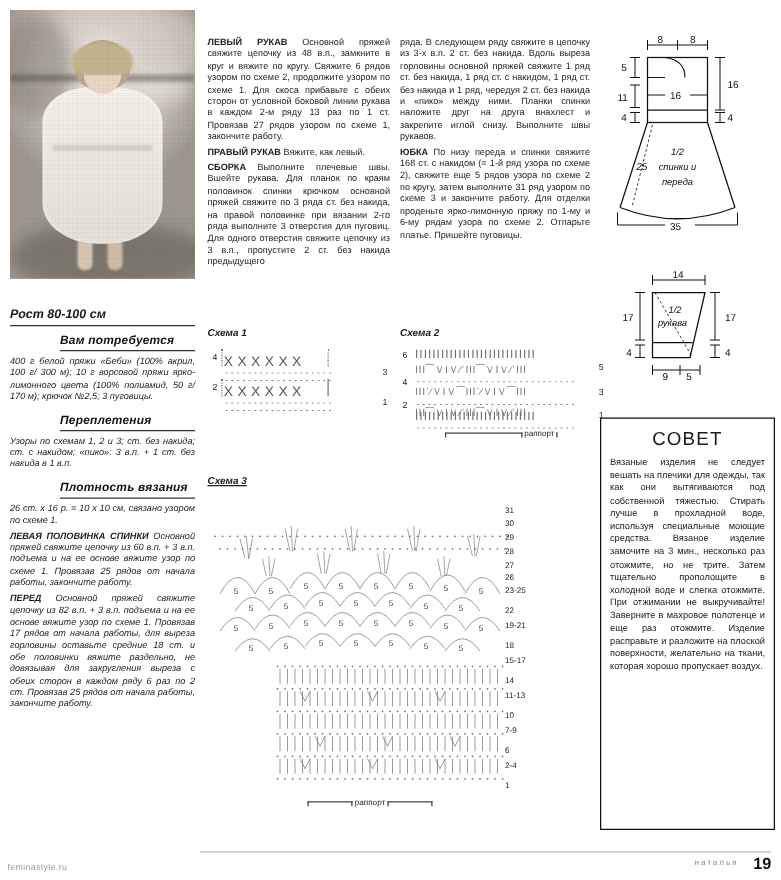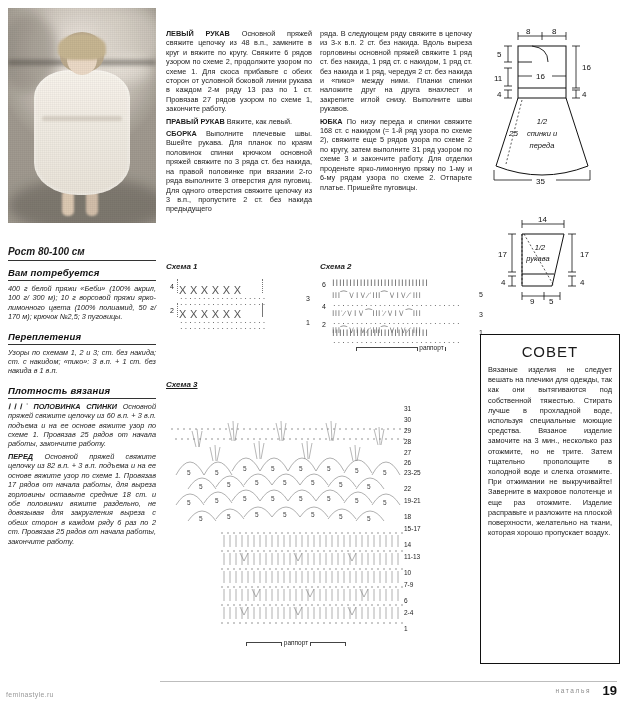--- a/index.html
+++ b/index.html
@@ -58,21 +58,21 @@
     background-image:
       repeating-linear-gradient(0deg, rgba(0,0,0,.10) 0 1px, rgba(255,255,255,0) 1px 2px),
       repeating-linear-gradient(90deg, rgba(0,0,0,.08) 0 1px, rgba(255,255,255,0) 1px 2px);
   }
 
   
   .hdr{
     font-size:9.5px; font-weight:bold; letter-spacing:.2px;
     margin:0 0 1px 0; padding-top:6px; color:#111;
   }
-  .hdr.rule{ border-bottom:1px solid #333; padding-bottom:2px; margin-bottom:3px; }
+  .hdr.rule{ border-bottom:1px solid #333; padding-bottom:2px; margin-bottom:3px;margin-left:40px; }
   p.body{
     font-size:7.3px; line-height:9.4px; text-align:justify;
     margin:0 0 3px 0; color:#1d1d1d; hyphens:none;
   }
   p.body b{ font-weight:bold; }
   .sizeline{
     font-size:10px; font-weight:bold; border-bottom:1px solid #333;
     padding:6px 0 3px 0; margin:0;
   }
 
@@ -163,23 +163,24 @@
 
     <div class="sizeline">Рост 80-100 см</div>
 
     <div class="hdr rule">Вам потребуется</div>
     <p class="body">400 г белой пряжи «Беби» (100% акрил, 100 г/ 300 м); 10 г ворсовой пряжи ярко-лимонного цвета (100% полиамид, 50 г/ 170 м); крючок №2,5; 3 пуговицы.</p>
 
     <div class="hdr rule">Переплетения</div>
     <p class="body">Узоры по схемам 1, 2 и 3; ст. без накида; ст. с накидом; «пико»: 3 в.п. + 1 ст. без накида в 1 в.п.</p>
 
     <div class="hdr rule">Плотность вязания</div>
+    <p class="body">26 ст. х 16 р. = 10 х 10 см, связано узором по схеме 1.</p>
 
     <p class="body">
-      <b>ⅠⅠⅠʾ ПОЛОВИНКА СПИНКИ</b><span> Основной пряжей свяжите цепочку из 60 в.п. + 3 в.п. подъема и на ее основе вяжите узор по схеме 1. Провязав 25 рядов от начала работы, закончите работу.</span>
+      <b>ЛЕВАЯ ПОЛОВИНКА СПИНКИ</b><span> Основной пряжей свяжите цепочку из 60 в.п. + 3 в.п. подъема и на ее основе вяжите узор по схеме 1. Провязав 25 рядов от начала работы, закончите работу.</span>
     </p>
     <p class="body">
       <b>ПЕРЕД</b><span> Основной пряжей свяжите цепочку из 82 в.п. + 3 в.п. подъема и на ее основе вяжите узор по схеме 1. Провязав 17 рядов от начала работы, для выреза горловины оставьте средние 18 ст. и обе половинки вяжите раздельно, не довязывая для закругления выреза с обеих сторон в каждом ряду 6 раз по 2 ст. Провязав 25 рядов от начала работы, закончите работу.</span>
     </p>
   </div>
 
   <div class="col" id="col-mid">
     <div style="height:12px"></div>
     <p class="body">
       <b>ЛЕВЫЙ РУКАВ</b><span> Основной пряжей свяжите цепочку из 48 в.п., замкните в круг и вяжите по кругу. Свяжите 6 рядов узором по схеме 2, продолжите узором по схеме 1. Для скоса прибавьте с обеих сторон от условной боковой линии рукава в каждом 2-м ряду 13 раз по 1 ст. Провязав 27 рядов узором по схеме 1, закончите работу.</span>

